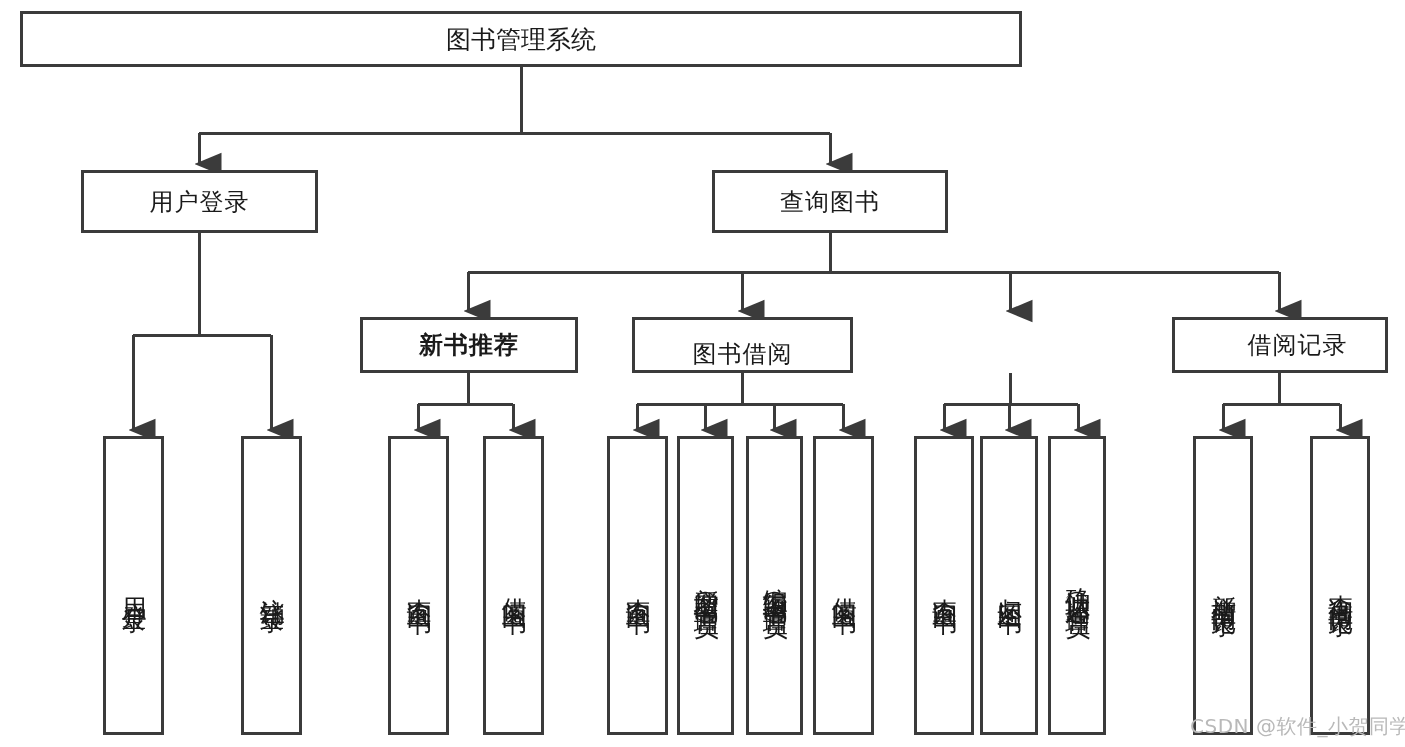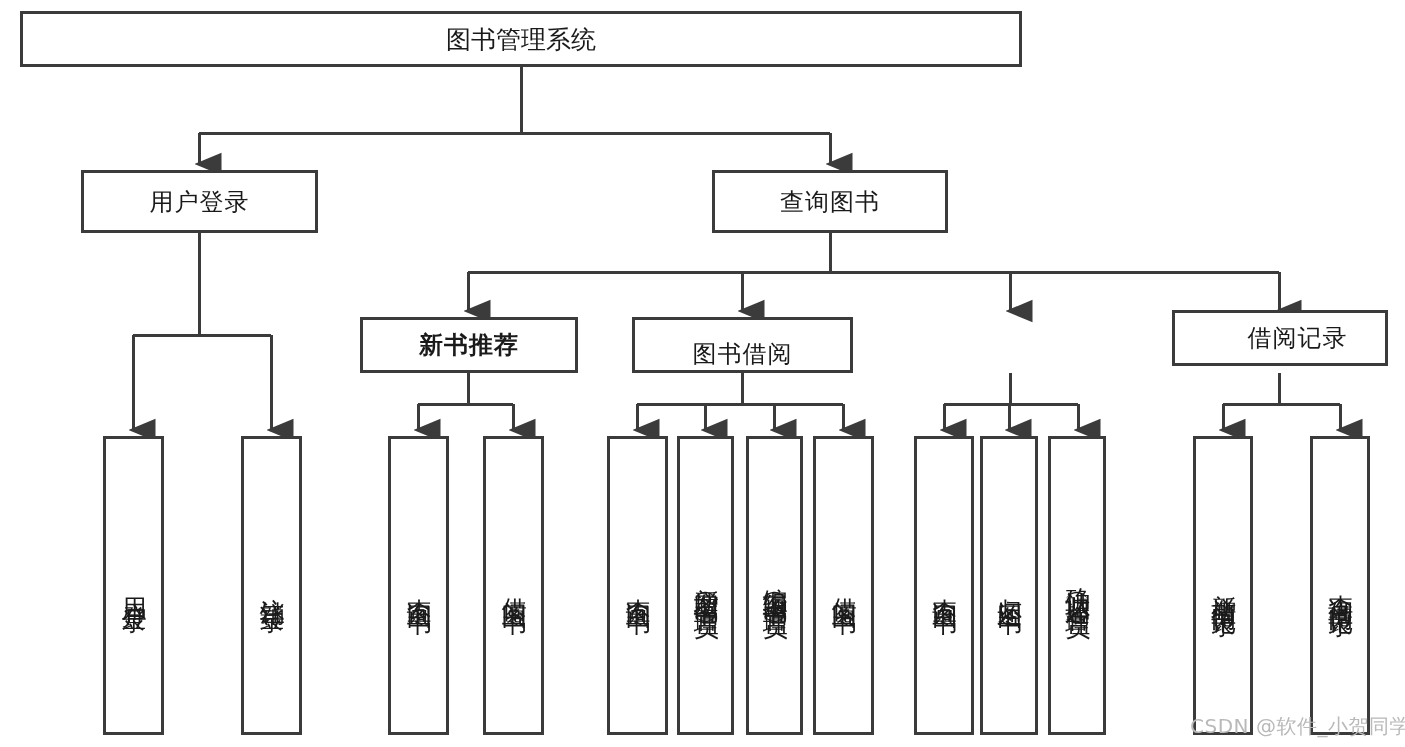--- a/index.html
+++ b/index.html
@@ -110,21 +110,21 @@
   <div class="node horiz" style="left:712px;top:170px;width:236px;height:63px;">
     <span>查询图书</span>
   </div>
 
   <div class="node horiz" style="left:360px;top:317px;width:218px;height:56px;font-weight:bold;">
     <span>新书推荐</span>
   </div>
   <div class="node horiz" style="left:632px;top:317px;width:221px;height:56px;align-items:flex-end;">
     <span>图书借阅</span>
   </div>
-  <div class="node horiz" style="left:1172px;top:310px;width:216px;height:56px;padding-left:35px;">
+  <div class="node horiz" style="left:1172px;top:317px;width:216px;height:56px;padding-left:35px;">
     <span>借阅记录</span>
   </div>
 
   <div class="node leaf" style="left:103px;top:436px;width:61px;height:299px;">
     <span class="vtext">用户登录</span>
   </div>
   <div class="node leaf" style="left:241px;top:436px;width:61px;height:299px;">
     <span class="vtext">注销登录</span>
   </div>
 

